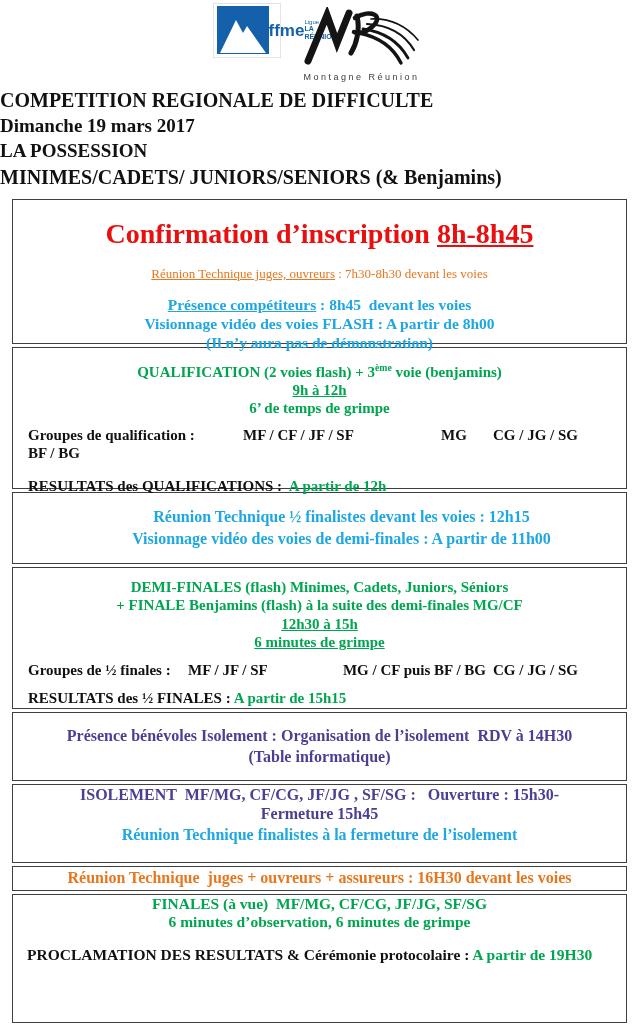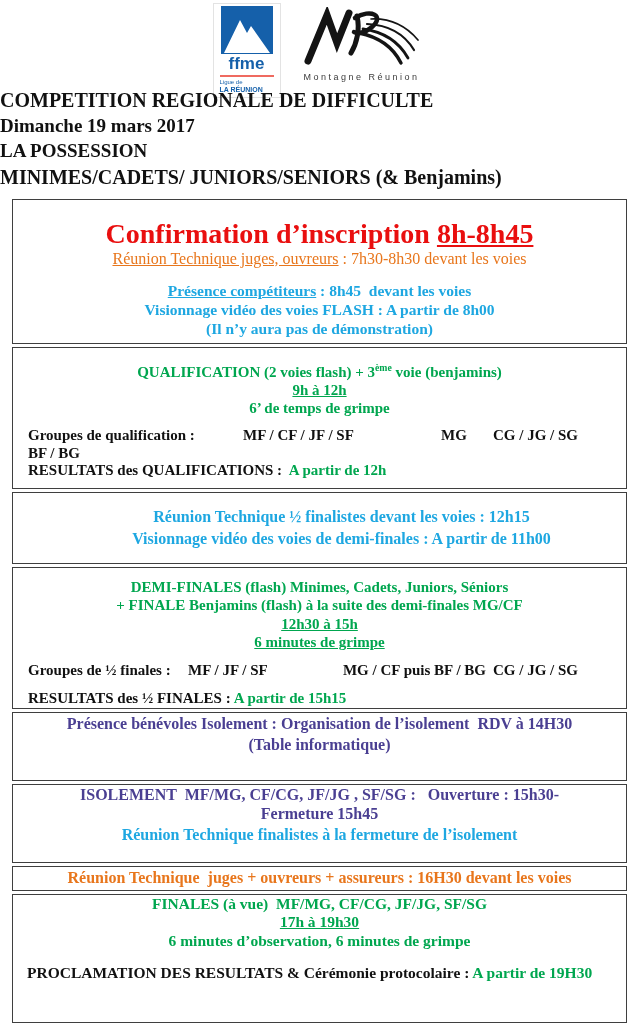--- a/index.html
+++ b/index.html
@@ -5,21 +5,21 @@
   html,body{margin:0;padding:0;background:#888;}
   .page{
     width:639px;height:1024px;background:#ffffff;margin:0 auto;position:relative;
     font-family:"Liberation Serif", serif;color:#111;overflow:hidden;
   }
   .pre{white-space:pre-wrap;}
   .u{text-decoration:underline;}
 
   
   .logos{display:flex;justify-content:center;align-items:flex-start;gap:16px;padding-top:3px;height:80px;}
-  .ffme{width:68px;border:1px solid #e3e3e3;background:#fff;display:flex;flex-direction:column;align-items:center;padding:2px 3px 3px;box-sizing:border-box;}
+  .ffme{width:68px;border:1px solid #e3e3e3;background:#fff;display:flex;flex-direction:row;align-items:center;padding:2px 3px 3px;box-sizing:border-box;}
   .ffme-square{width:52px;height:48px;background:#1560aa;position:relative;}
   .ffme-square svg{display:block;}
   .ffme-word{font-family:"Liberation Sans",sans-serif;font-weight:bold;color:#1560aa;font-size:17px;line-height:1.05;margin-top:1px;}
   .ffme-rule{width:54px;height:2px;background:#ef6a60;margin:2px 0 2px;}
   .ffme-sub{width:54px;font-family:"Liberation Sans",sans-serif;color:#1560aa;text-align:left;line-height:1.15;}
   .ffme-sub .s1{font-size:6px;display:block;}
   .ffme-sub .s2{font-size:7px;font-weight:bold;display:block;}
   .mrlogo{width:130px;display:flex;flex-direction:column;align-items:center;padding-top:4px;}
   .mr-caption{font-family:"Liberation Sans",sans-serif;font-size:9px;letter-spacing:2.5px;color:#3c3c3c;margin-top:1px;white-space:nowrap;}
 
@@ -36,51 +36,51 @@
   .red{color:#e90f0f;}
   .orange{color:#e8761c;}
   .blue{color:#1ea7e1;}
   .green{color:#00a64f;}
   .purple{color:#4a3f92;}
   .black{color:#111;}
 
   
   .box-confirm{height:145px;}
   .b1-title{font-size:28px;margin-top:18px;}
-  .b1-orange{font-size:16px;font-weight:normal;}
+  .b1-orange{font-size:13px;font-weight:normal;margin-top:16px;}
   .b1-blue{font-size:15.5px;margin-top:13px;line-height:19px;}
 
   
   .gr-lines{font-size:15px;line-height:18px;}
   sup{font-size:0.65em;}
 
   
   .box-qualif{height:142px;}
   .box-qualif .gr-lines{margin-top:11px;}
   .grouprow{display:flex;text-align:left;font-size:15px;padding:0 15px;margin-top:9px;line-height:18px;}
   .grouprow .lbl{flex:0 0 215px;}
   .grouprow .g0{flex:0 0 172px;}
   .grouprow .g1{flex:1;text-align:center;}
   .grouprow .g2{flex:0 0 118px;}
   .overflowline{text-align:left;font-size:15px;padding:0 15px;line-height:18px;}
-  .resultsline{text-align:left;font-size:15px;padding:0 15px;margin-top:0;}
+  .resultsline{text-align:left;font-size:15px;padding:0 15px;margin-top:16px;}
 
   
   .box-reunion-demi{height:72px;display:flex;flex-direction:column;justify-content:center;padding-left:44px;}
   .box-reunion-demi .line{font-size:16px;line-height:22px;}
 
   
   .box-demi{height:142px;}
   .box-demi .gr-lines{margin-top:10px;line-height:18.5px;}
   .demirow .lbl{flex:0 0 160px;}
   .demirow .g0{flex:0 0 148px;}
   .box-demi .resultsline{margin-top:11px;}
 
   
-  .box-benevoles{height:69px;display:flex;align-items:flex-start;justify-content:center;}
+  .box-benevoles{height:69px;display:flex;align-items:center;justify-content:center;}
   .box-benevoles .txt{font-size:16px;line-height:21px;padding:0 42px;}
 
   
   .box-isolement{height:79px;}
   .box-isolement .pline{font-size:16px;line-height:19.5px;padding:0 58px;}
   .box-isolement .bline{font-size:16px;line-height:19.5px;margin-top:1px;}
 
   
   .box-reunion-finale{height:25px;display:flex;align-items:center;justify-content:center;}
   .box-reunion-finale .txt{font-size:16px;line-height:16px;}
@@ -191,20 +191,19 @@
       <div class="bline blue pre">Réunion Technique finalistes à la fermeture de l’isolement</div>
     </section>
 
     <section class="box box-reunion-finale">
       <div class="txt orange pre">Réunion Technique  juges + ouvreurs + assureurs : 16H30 devant les voies</div>
     </section>
 
     <section class="box box-finales">
       <div class="gr-lines green">
         <div class="pre">FINALES (à vue)  MF/MG, CF/CG, JF/JG, SF/SG</div>
-        <div class="u">17h à 19h30</div>
         <div class="pre">6 minutes d’observation, 6 minutes de grimpe</div>
       </div>
       <div class="proclamation"><span class="black pre">PROCLAMATION DES RESULTATS &amp; Cérémonie protocolaire : </span><span class="green pre">A partir de 19H30</span></div>
     </section>
 
   </div>
 </div>
 
 </body></html>

